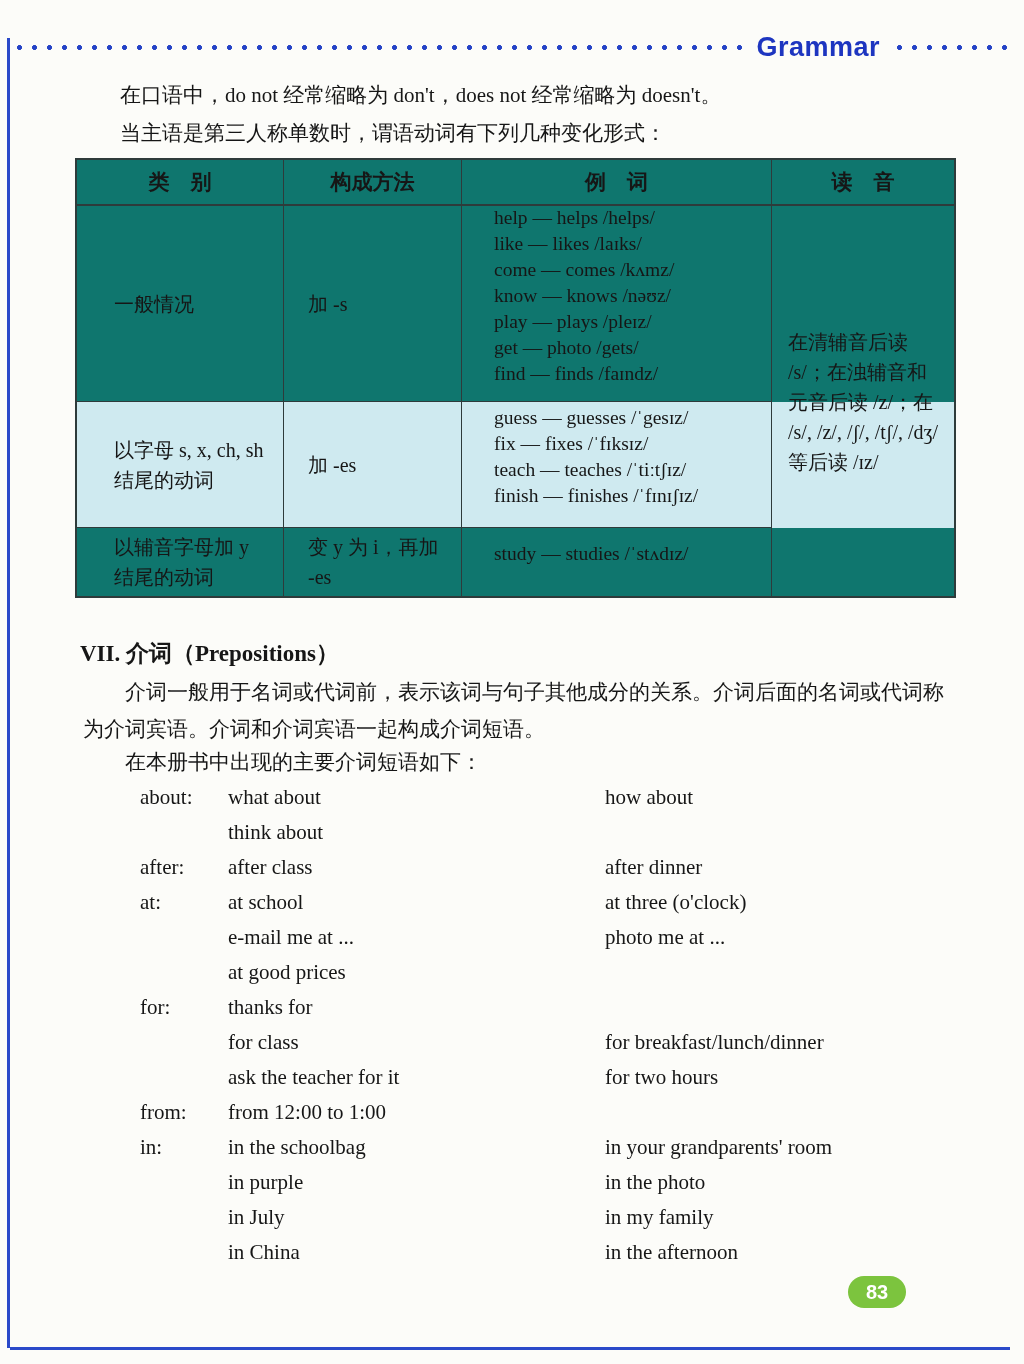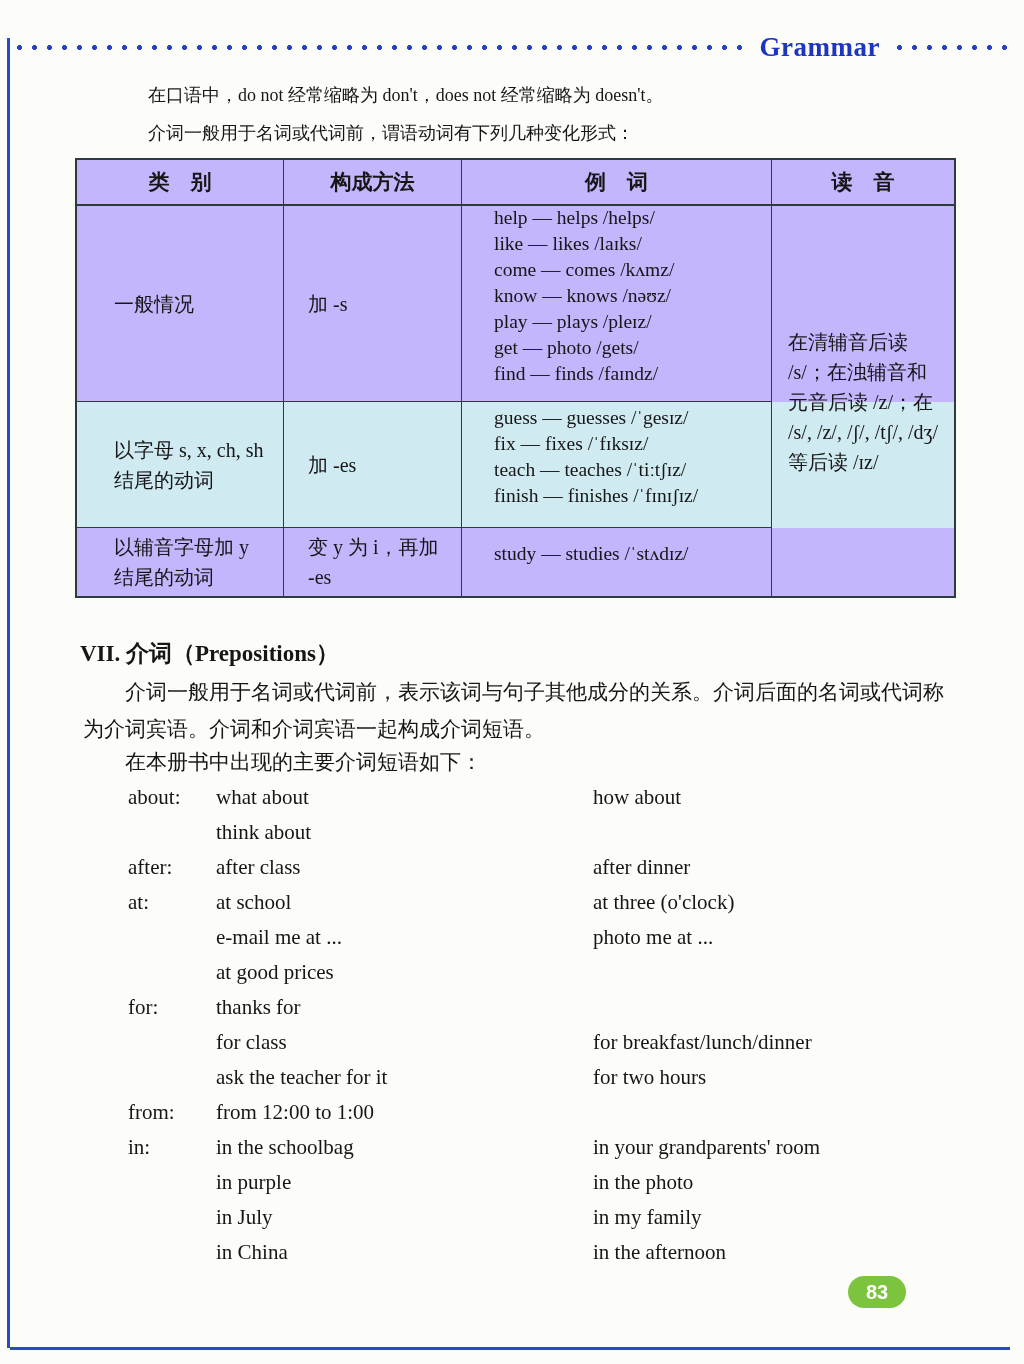--- a/index.html
+++ b/index.html
@@ -13,27 +13,27 @@
   }
   
   .edge-left { position:absolute; left:7px; top:38px; bottom:16px; width:3px; background:#2a49c9; }
   .edge-bottom { position:absolute; left:10px; right:14px; bottom:14px; height:3px; background:#2a49c9; }
 
   
   .header-row { position:absolute; top:34px; left:12px; right:14px; height:26px; display:flex; align-items:center; gap:12px; }
   .dots { height:7px; background-image:radial-gradient(circle,#2442c6 2.2px,rgba(0,0,0,0) 2.7px); background-size:15px 7px; background-repeat:repeat-x; background-position:left center; }
   .dots.left { flex:1; }
   .dots.right { width:118px; }
-  .header-title { font-family:Liberation Serif, serif; font-weight:bold; font-size:27px; color:#1d35c0; letter-spacing:0.5px; }
-
-  
-  .intro { position:absolute; left:120px; top:76px; width:820px; font-size:18px; line-height:38px;margin-left:28px; }
-
-  
-  .gtable { position:absolute; left:75px; top:158px; width:881px; border:2px solid #2e3b3b; background:#c4b5fd; }
+  .header-title { font-family:Liberation Sans, sans-serif; font-weight:bold; font-size:27px; color:#1d35c0; letter-spacing:0.5px; }
+
+  
+  .intro { position:absolute; left:120px; top:76px; width:820px; font-size:21px; line-height:38px; }
+
+  
+  .gtable { position:absolute; left:75px; top:158px; width:881px; border:2px solid #2e3b3b; background:#0f766e; }
   .trow { display:flex; }
   .tcell { border-right:1.5px solid #2e3b3b; }
   .tcell.c1 { width:207px; }
   .tcell.c2 { width:178px; }
   .tcell.c3 { width:310px; }
   .tcell.c4 { flex:1; border-right:none; }
   .thead .tcell { height:46px; display:flex; align-items:center; justify-content:center; font-weight:bold; font-size:21px; border-bottom:2px solid #2e3b3b; }
   .trow.body .tcell { border-bottom:1.5px solid #2e3b3b; }
   .trow.body .tcell.c4 { border-bottom:none; background:transparent; }
   .trow.body.last .tcell { border-bottom:none; }
@@ -48,42 +48,42 @@
   .pron-overlay { position:absolute; right:4px; top:48px; width:178px; height:388px; display:flex; align-items:center; padding:8px 10px 8px 16px; font-size:20px; line-height:30px; }
 
   
   .sec-heading { position:absolute; left:80px; top:638px; font-size:23px; font-weight:bold; }
   .sec-para { position:absolute; left:83px; top:674px; width:878px; font-size:21px; line-height:37px; text-indent:2em; }
   .sec-lead { position:absolute; left:125px; top:748px; font-size:21px; }
 
   
   .prep-list { position:absolute; left:128px; top:780px; width:830px; }
   .prep-row { display:flex; height:35px; align-items:center; font-size:21px; }
-  .prep-label { width:88px; }
+  .prep-label { width:88px;margin-left:12px; }
   .prep-left { width:377px; }
   .prep-right { flex:1; }
 
   
   .page-badge { position:absolute; left:848px; top:1276px; width:58px; height:32px; border-radius:16px; background:#7cc43e; color:#fff; display:flex; align-items:center; justify-content:center; font-family:Liberation Sans, sans-serif; font-weight:bold; font-size:20px; }
 </style>
 </head>
 <body>
 
 <div class="edge-left"></div>
 <div class="edge-bottom"></div>
 
 <div class="header-row">
   <div class="dots left"></div>
   <div class="header-title">Grammar</div>
   <div class="dots right"></div>
 </div>
 
 <div class="intro">
   <div>在口语中，do not 经常缩略为 don't，does not 经常缩略为 doesn't。</div>
-  <div>介词一般用于名词或代词前，谓语动词有下列几种变化形式：</div>
+  <div>当主语是第三人称单数时，谓语动词有下列几种变化形式：</div>
 </div>
 
 <div class="gtable">
   <div class="trow thead">
     <div class="tcell c1">类　别</div>
     <div class="tcell c2">构成方法</div>
     <div class="tcell c3">例　词</div>
     <div class="tcell c4">读　音</div>
   </div>
 

